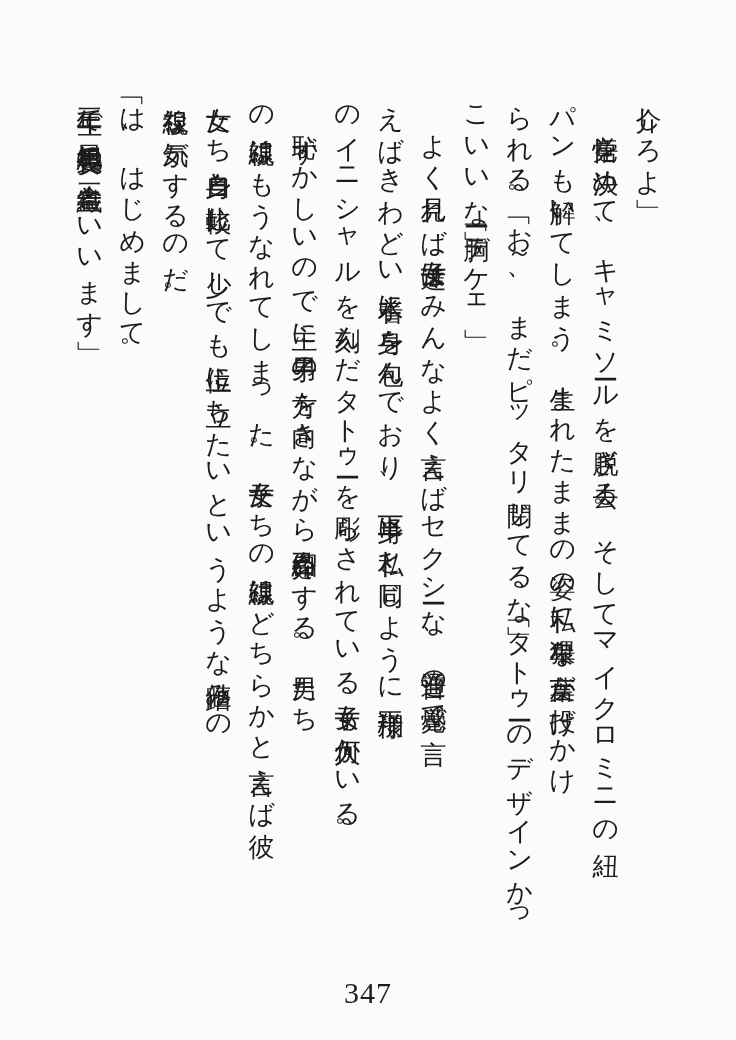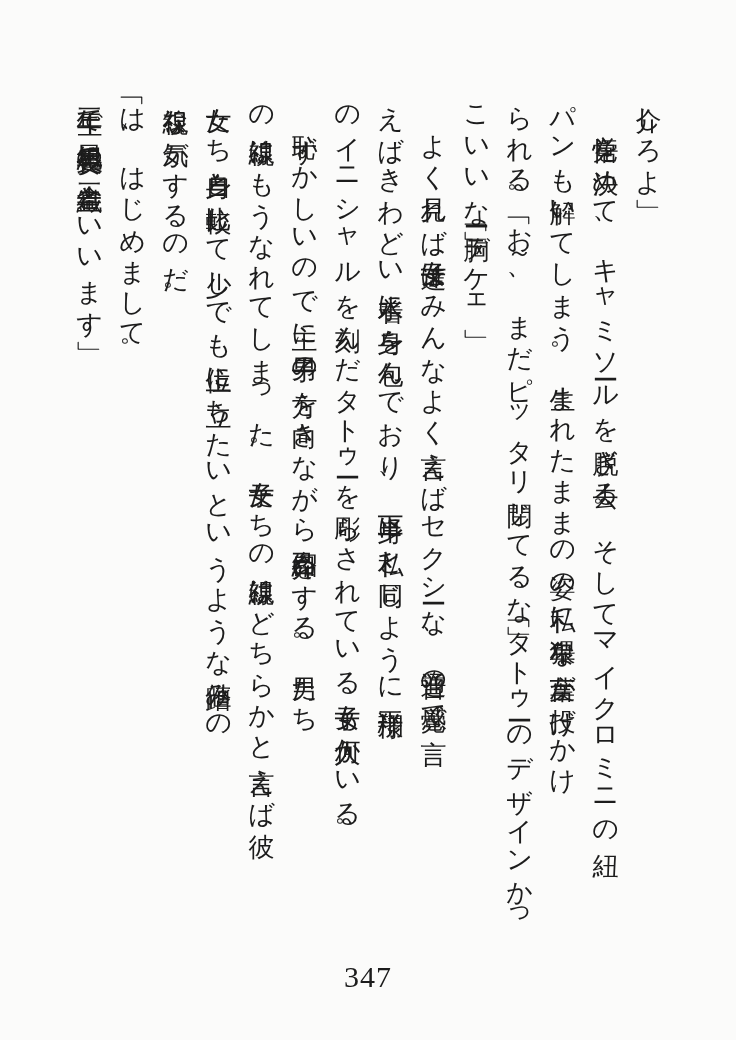--- a/index.html
+++ b/index.html
@@ -32,21 +32,21 @@
     letter-spacing: 1.5px;
     white-space: nowrap;
   }
   .tline {
     margin: 0;
     padding: 0;
   }
   .page-number {
     position: absolute;
     left: 0;
-    bottom: 46px;
+    bottom: 30px;
     width: 100%;
     text-align: center;
     writing-mode: horizontal-tb;
     font-size: 30px;
     letter-spacing: 1px;
     color: #1c1c1c;
     margin-top: 44px;
   }
 </style>
 </head>

